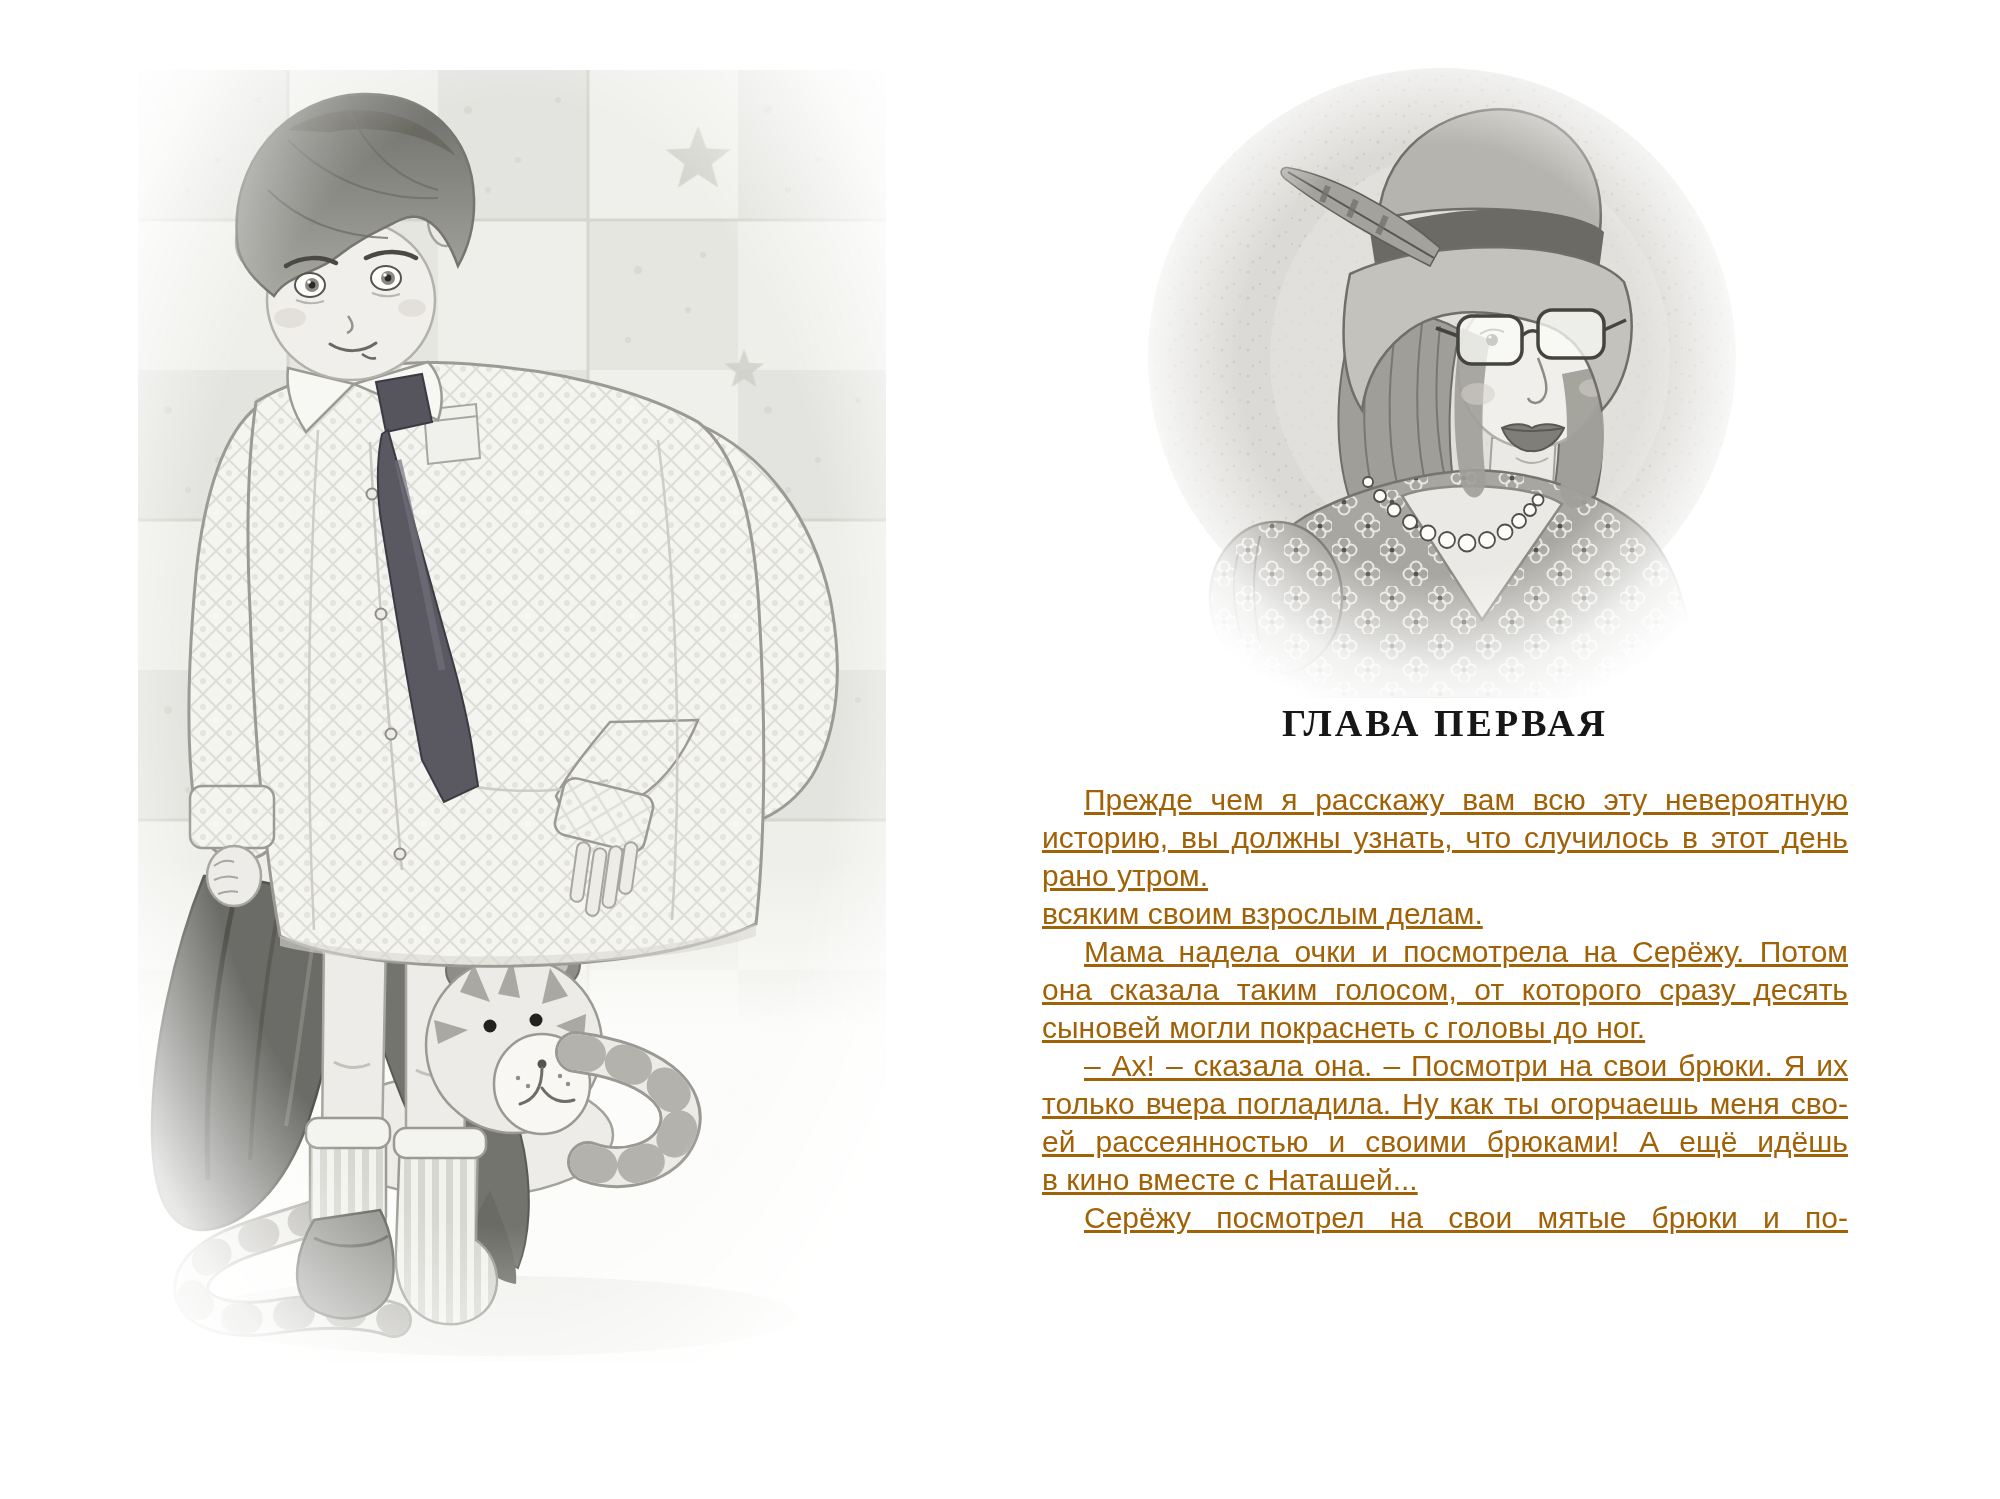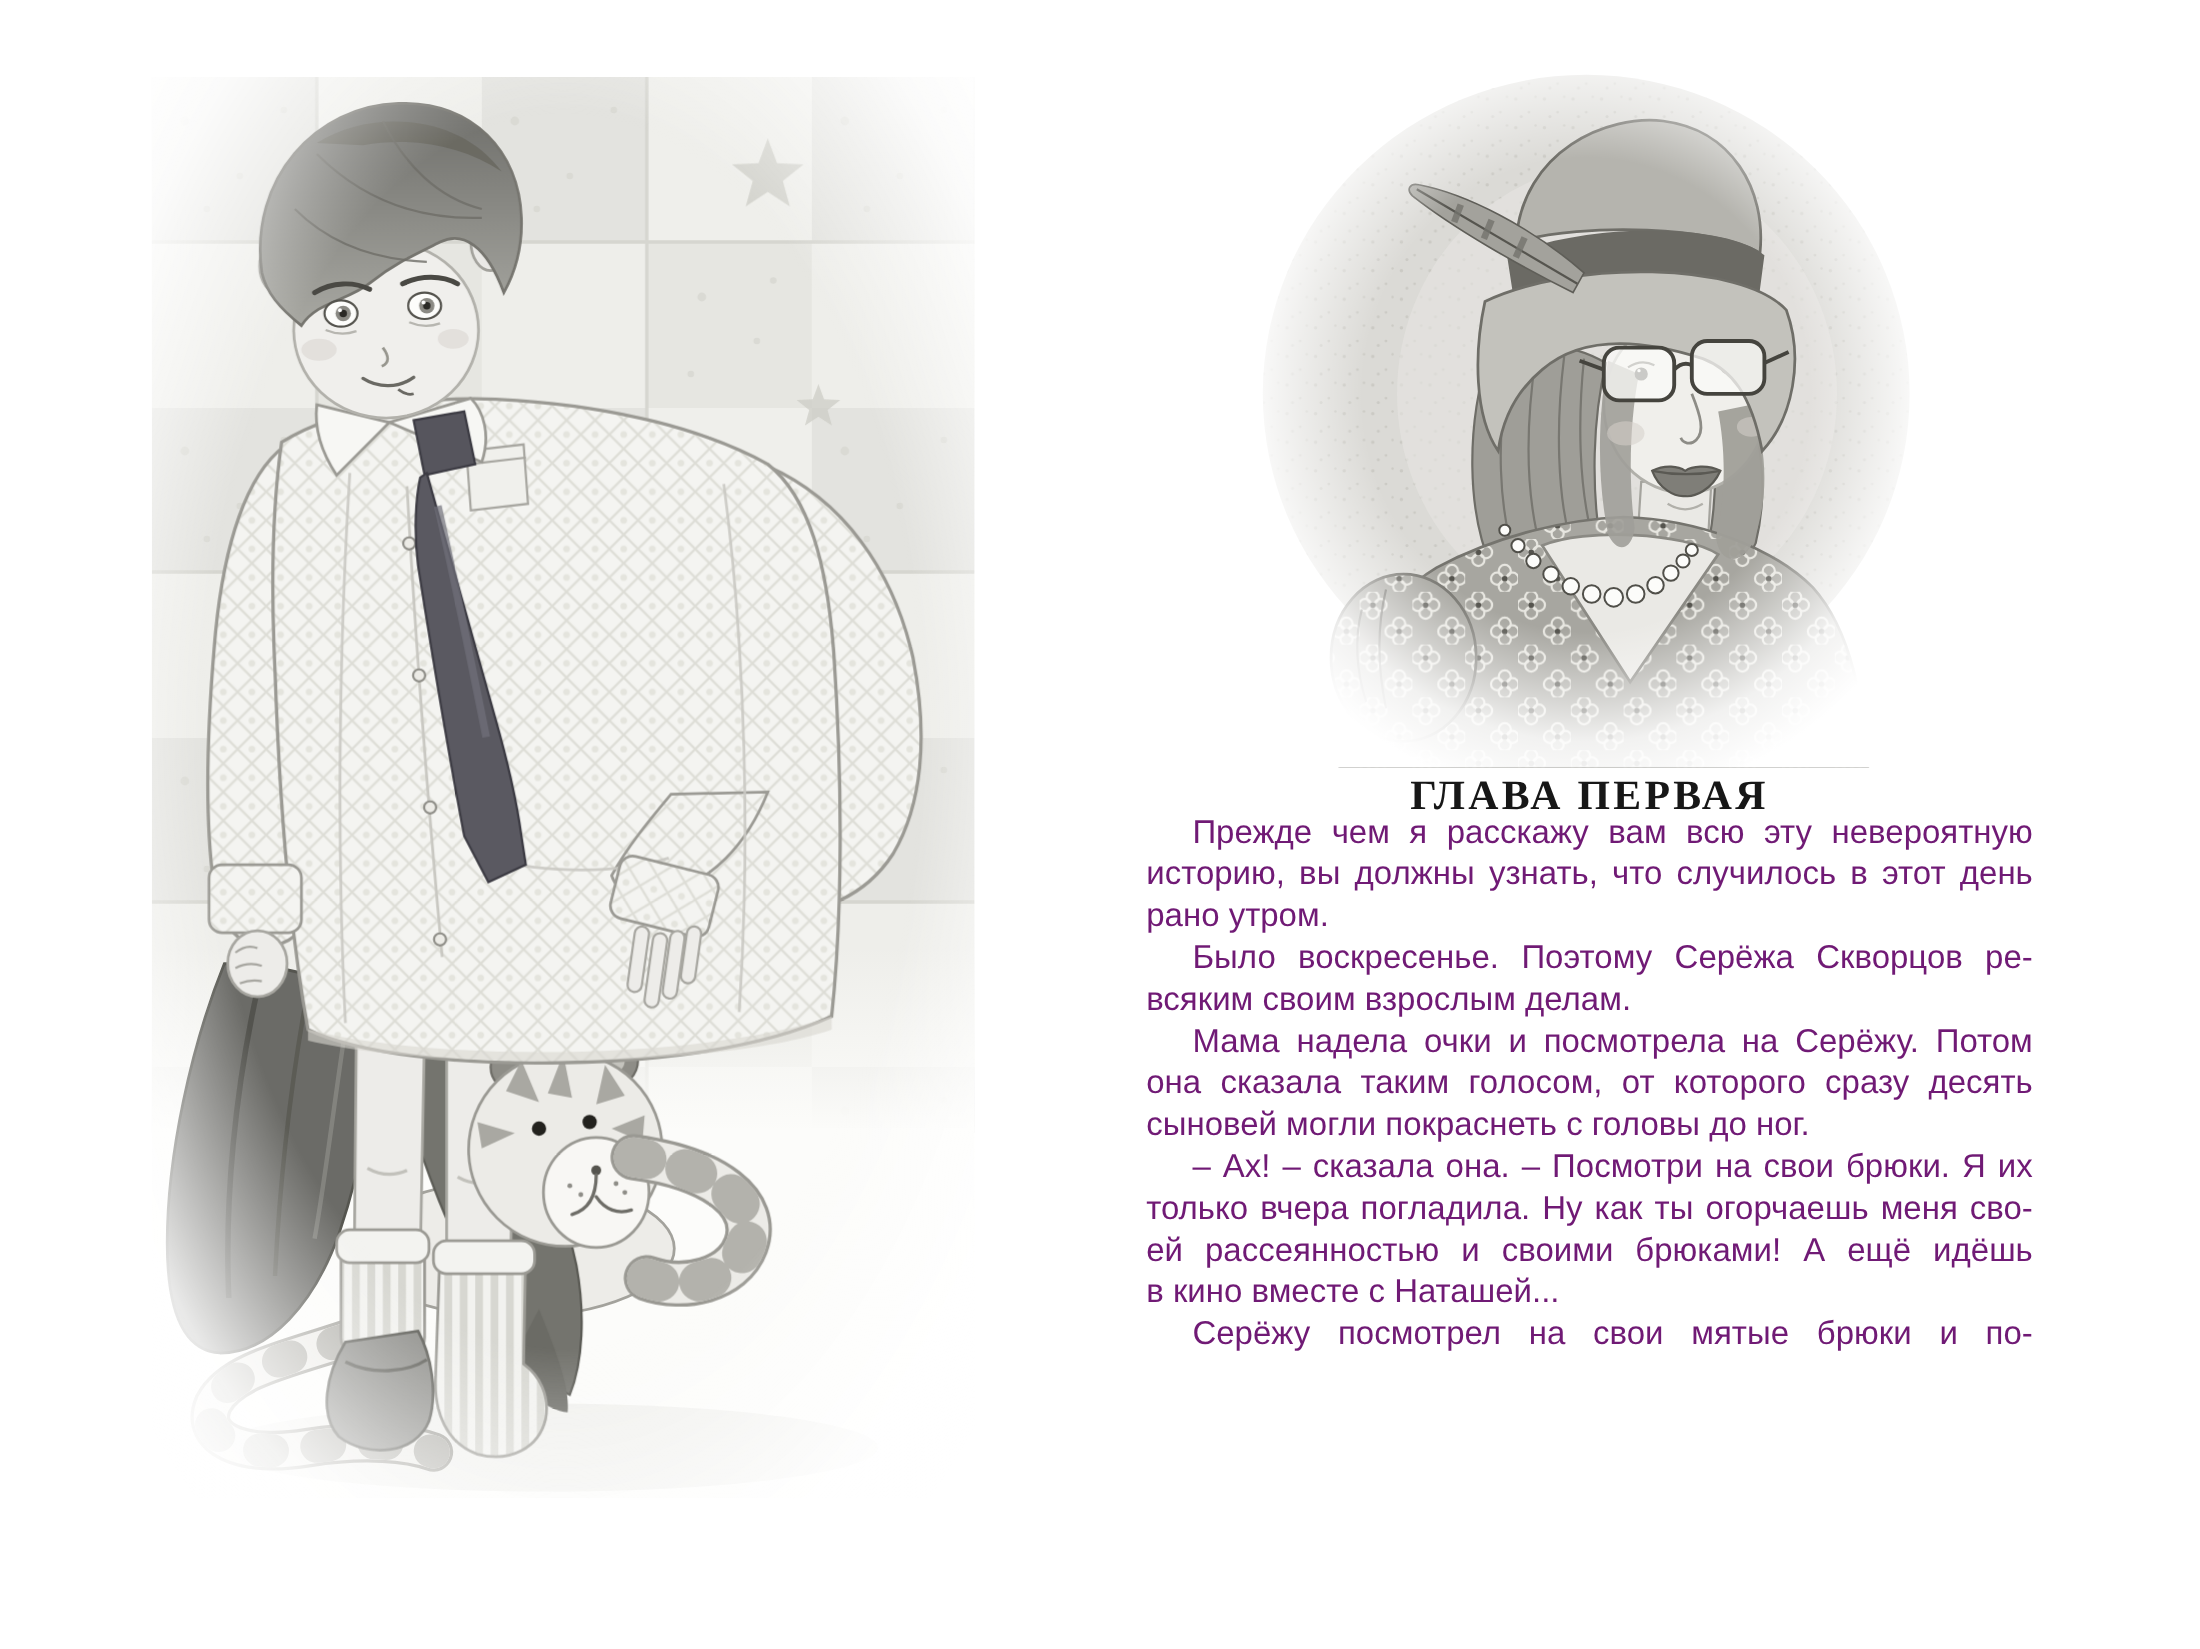--- a/index.html
+++ b/index.html
@@ -15,22 +15,22 @@
   .left-illust{left:138px;top:70px;width:748px;height:1292px;}
   .right-illust{left:1140px;top:58px;width:604px;height:640px;}
   .chapter-title{
     position:absolute;left:1042px;top:700px;width:806px;
     text-align:center;
     font-family:"Liberation Serif", serif;
     font-weight:700;font-size:38px;line-height:46px;
     letter-spacing:3px;color:#171717;
   }
   .body-text{
-    position:absolute;left:1042px;top:738px;width:806px;
-    font-size:30px;line-height:38px;color:#701a75;
+    position:absolute;left:1042px;top:781px;width:806px;
+    font-size:30px;line-height:38px;color:#a16207;text-decoration:underline;
   }
   .line{text-align:justify;text-align-last:justify;text-justify:inter-word;}
   .line.last{text-align-last:left;}
   .line.first{text-indent:42px;}
   .page-number{
     position:absolute;left:1042px;top:1354px;width:806px;
     text-align:center;
     font-family:"DejaVu Serif","Liberation Serif", serif;
     font-size:30px;color:#5b5b5b;letter-spacing:1px;
   }
@@ -369,21 +369,20 @@
       <rect width="604" height="640" fill="url(#vin2)"></rect>
     </svg>
   </div>
 
   <div class="chapter-title">ГЛАВА ПЕРВАЯ</div>
 
   <div class="body-text">
       <div class="line first">Прежде чем я расскажу вам всю эту невероятную</div>
       <div class="line">историю, вы должны узнать, что случилось в этот день</div>
       <div class="line last">рано утром.</div>
-      <div class="line first">Было воскресенье. Поэтому Серёжа Скворцов ре-</div>
       <div class="line last">всяким своим взрослым делам.</div>
       <div class="line first">Мама надела очки и посмотрела на Серёжу. Потом</div>
       <div class="line">она сказала таким голосом, от которого сразу десять</div>
       <div class="line last">сыновей могли покраснеть с головы до ног.</div>
       <div class="line first">– Ах! – сказала она. – Посмотри на свои брюки. Я их</div>
       <div class="line">только вчера погладила. Ну как ты огорчаешь меня сво-</div>
       <div class="line">ей рассеянностью и своими брюками! А ещё идёшь</div>
       <div class="line last">в кино вместе с Наташей...</div>
       <div class="line first">Серёжу посмотрел на свои мятые брюки и по-</div>
     </div>

